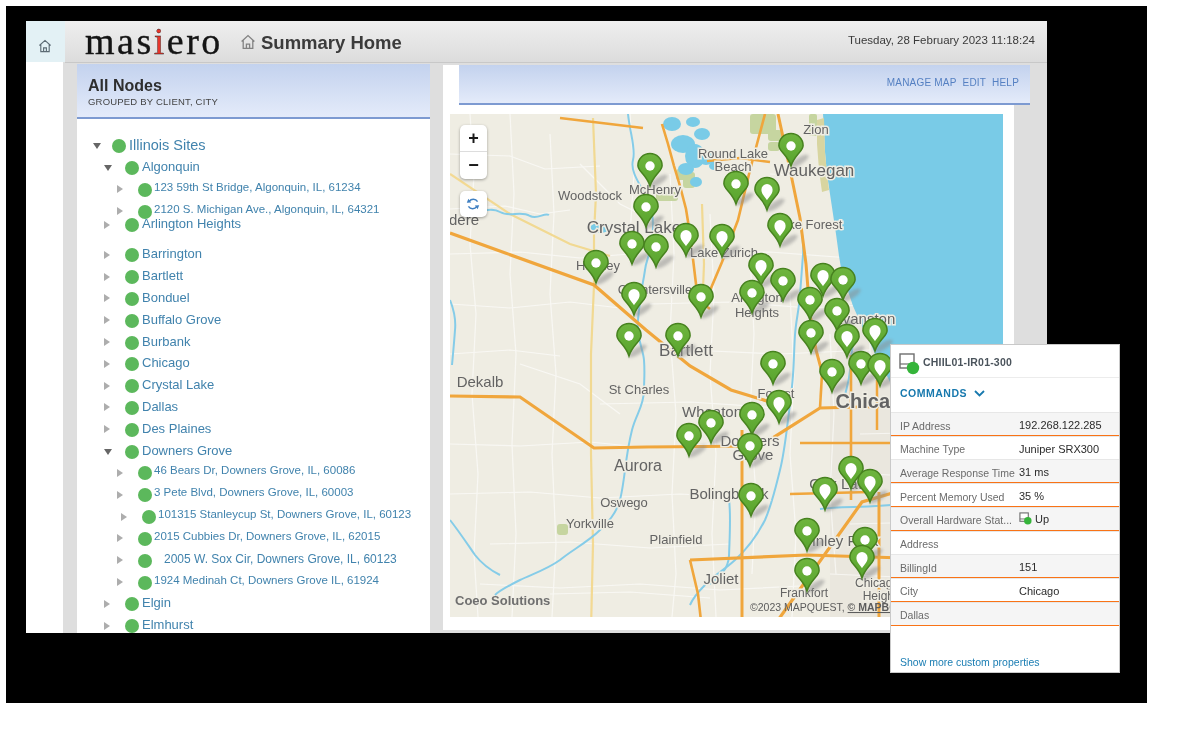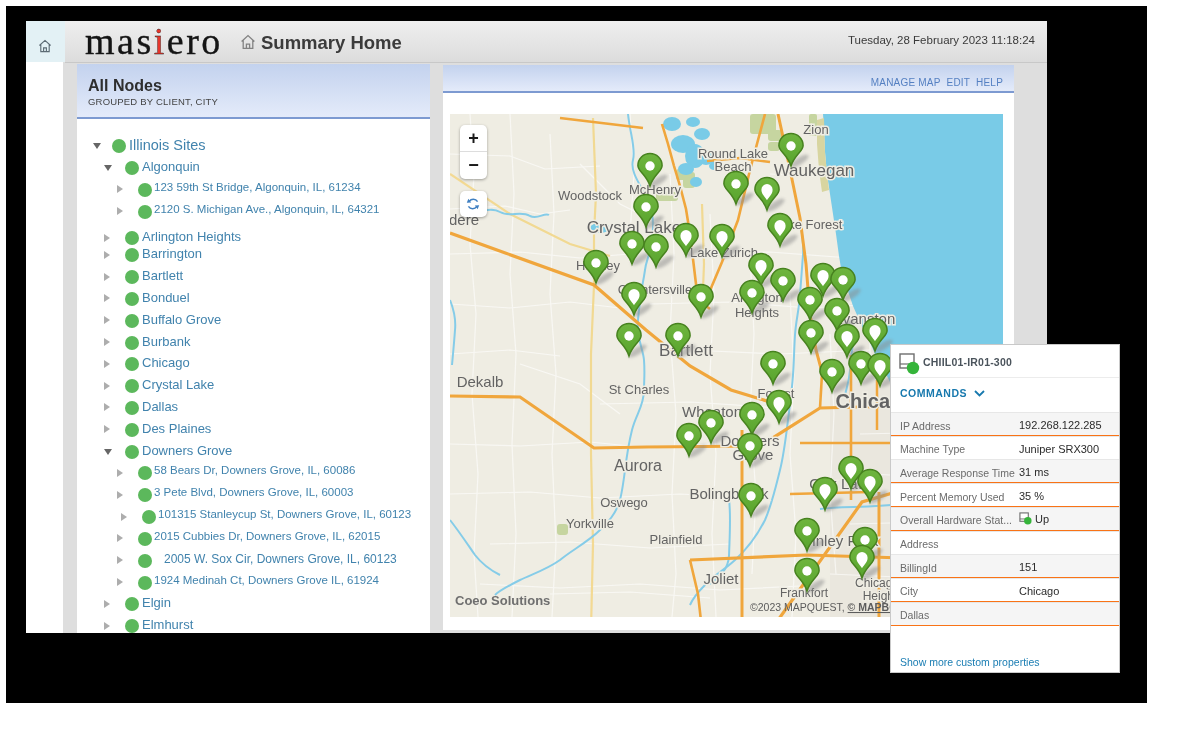--- a/index.html
+++ b/index.html
@@ -17,21 +17,21 @@
 #treepanel{position:absolute;left:51px;top:43px;width:353px;height:569px;background:#fff}
 #treehead{position:absolute;left:0;top:0;width:353px;height:55px}
 #treehead .t1{position:absolute;left:11px;top:13px;font-size:16px;font-weight:bold;color:#2e2e2e}
 #treehead .t2{position:absolute;left:11px;top:32px;font-size:9.5px;color:#444;letter-spacing:.2px}
 .trow{position:absolute;height:22px;display:flex;align-items:center;white-space:nowrap}
 .trow .txt{color:#4183ad}
 .arr-d{width:0;height:0;border-left:4.5px solid transparent;border-right:4.5px solid transparent;border-top:6px solid #666;position:absolute;top:8px}
 .arr-r{width:0;height:0;border-top:4.5px solid transparent;border-bottom:4.5px solid transparent;border-left:6px solid #adadad;position:absolute;top:6.5px}
 .dot{width:14px;height:14px;border-radius:50%;background:#5cb85c;position:absolute;top:4px}
 #mappanel{position:absolute;left:417px;top:44px;width:571px;height:565px;background:#fff}
-#maphead{position:absolute;left:0;top:0;width:571px;height:28px}
+#maphead{position:absolute;left:16px;top:0;width:571px;height:40px}
 #maplinks{position:absolute;right:11px;top:12px;font-size:10px;color:#5580c2;letter-spacing:.2px}
 #mapsvg{position:absolute;left:7px;top:49px}
 #zoombox{position:absolute;left:17px;top:60px;width:27px;height:54px;background:#fff;border-radius:5px;box-shadow:0 1px 3px rgba(0,0,0,.35);font-weight:bold;color:#111}
 #zoombox .zb{position:absolute;left:0;width:27px;height:27px;text-align:center;font-size:18px;line-height:26px;color:#1a1a1a}
 #zoombox .zb1{top:0;border-bottom:1px solid #ddd}
 #zoombox .zb2{top:27px}
 #resetbtn{position:absolute;left:17px;top:126px;width:27px;height:26px;background:#fff;border-radius:5px;box-shadow:0 1px 3px rgba(0,0,0,.35)}
 #popup{position:absolute;left:890px;top:344px;width:230px;height:329px;background:#fff;border:1px solid #c9c9c9;z-index:50;font-size:11px}
 #popup .hname{position:absolute;left:32px;top:11px;font-size:10.5px;font-weight:bold;color:#4b545c;letter-spacing:.2px}
 #popup .hsep{position:absolute;left:0;top:32px;width:228px;height:1px;background:#ececec}
@@ -76,21 +76,21 @@
 <div class="trow" style="top:114.7px;left:0;width:354px">
         <span class="arr-r" style="left:40px"></span>
         <span class="dot" style="left:60.5px"></span>
         <span class="txt" style="position:absolute;left:77px;top:2px;font-size:11.5px">123 59th St Bridge, Algonquin, IL, 61234</span>
       </div>
 <div class="trow" style="top:136.6px;left:0;width:353px">
         <span class="arr-r" style="left:40px"></span>
         <span class="dot" style="left:60.5px"></span>
         <span class="txt" style="position:absolute;left:77px;top:2px;font-size:11.5px">2120 S. Michigan Ave., Algonquin, IL, 64321</span>
       </div>
-<div class="trow" style="top:163px;left:0;width:288px">
+<div class="trow" style="top:150px;left:0;width:288px">
         <span class="arr-r" style="left:27px"></span>
         <span class="dot" style="left:48px"></span>
         <span class="txt" style="position:absolute;left:65px;top:2px;font-size:13px">Arlington Heights</span>
       </div>
 <div class="trow" style="top:180.2px;left:0;width:353px">
         <span class="arr-r" style="left:27px"></span>
         <span class="dot" style="left:48px"></span>
         <span class="txt" style="position:absolute;left:65px;top:2px;font-size:13px">Barrington</span>
       </div>
 <div class="trow" style="top:202.0px;left:0;width:353px">
@@ -134,21 +134,21 @@
         <span class="txt" style="position:absolute;left:65px;top:2px;font-size:13px">Des Plaines</span>
       </div>
 <div class="trow" style="top:376.6px;left:0;width:422px">
         <span class="arr-d" style="left:27px"></span>
         <span class="dot" style="left:48px"></span>
         <span class="txt" style="position:absolute;left:65px;top:2px;font-size:13px">Downers Grove</span>
       </div>
 <div class="trow" style="top:398.4px;left:0;width:353px">
         <span class="arr-r" style="left:40px"></span>
         <span class="dot" style="left:60.5px"></span>
-        <span class="txt" style="position:absolute;left:77px;top:2px;font-size:11.5px">58 Bears Dr, Downers Grove, IL, 60086</span>
+        <span class="txt" style="position:absolute;left:77px;top:2px;font-size:11.5px">46 Bears Dr, Downers Grove, IL, 60086</span>
       </div>
 <div class="trow" style="top:420.2px;left:0;width:353px">
         <span class="arr-r" style="left:40px"></span>
         <span class="dot" style="left:60.5px"></span>
         <span class="txt" style="position:absolute;left:77px;top:2px;font-size:11.5px">3 Pete Blvd, Downers Grove, IL, 60003</span>
       </div>
 <div class="trow" style="top:442.0px;left:4px;width:408px">
         <span class="arr-r" style="left:40px"></span>
         <span class="dot" style="left:60.5px"></span>
         <span class="txt" style="position:absolute;left:77px;top:2px;font-size:11.5px">101315 Stanleycup St, Downers Grove, IL, 60123</span>

